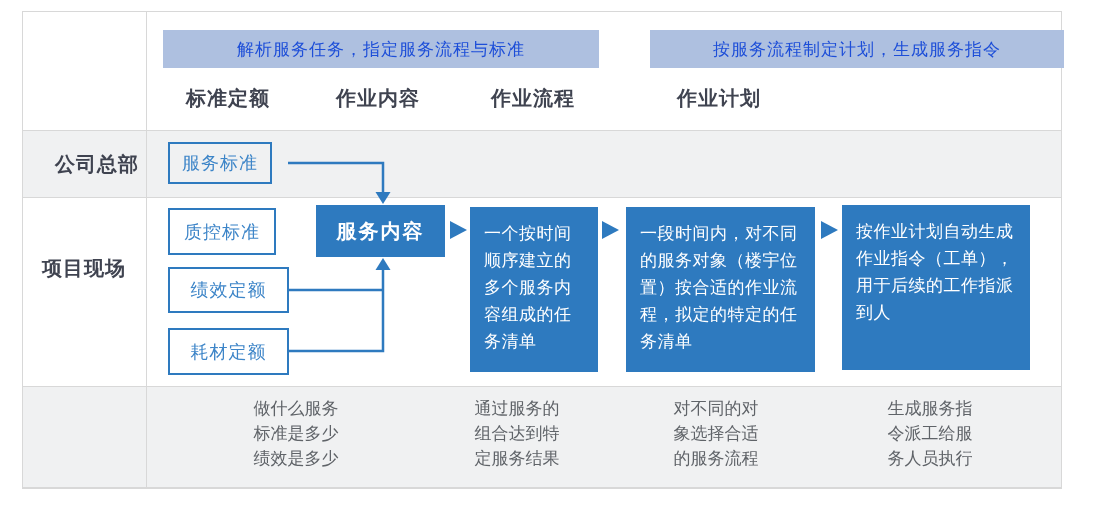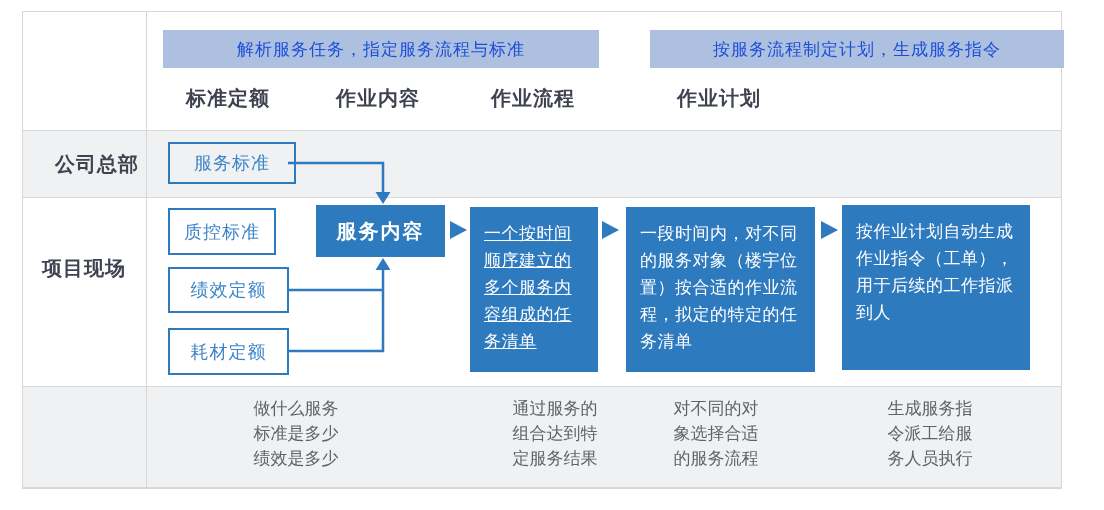--- a/index.html
+++ b/index.html
@@ -34,44 +34,44 @@
   .bar-2{left:626px;width:414px;margin-left:24px;}
   .col-header{
     position:absolute;top:85px;transform:translateX(-50%);
     font-size:20px;font-weight:bold;color:#3f4350;white-space:nowrap;letter-spacing:1px;
   }
   .obox{
     position:absolute;border:2.5px solid #2e7abf;box-sizing:border-box;background:transparent;
     display:flex;align-items:center;justify-content:center;
     color:#3d85c8;font-size:18px;font-weight:500;letter-spacing:1px;
   }
-  .obox-1{left:168px;top:142px;width:128px;height:42px;}
+  .obox-1{left:168px;top:142px;width:104px;height:42px;}
   .obox-2{left:168px;top:208px;width:108px;height:47px;}
   .obox-3{left:168px;top:267px;width:121px;height:46px;}
   .obox-4{left:168px;top:328px;width:121px;height:47px;text-align:center;}
   .sbox{
     position:absolute;background:#2e7abf;color:#ffffff;box-sizing:border-box;
   }
   .sbox-content{
     left:316px;top:205px;width:129px;height:52px;
     display:flex;align-items:center;justify-content:center;
     font-size:20px;font-weight:bold;letter-spacing:2px;text-align:center;
   }
   .bigbox{
     font-size:17px;line-height:27px;padding:13px 14px;white-space:pre-line;letter-spacing:0.5px;
   }
-  .bigbox-1{left:470px;top:207px;width:128px;height:165px;text-decoration:underline;}
+  .bigbox-1{left:470px;top:207px;width:128px;height:165px;}
   .bigbox-2{left:626px;top:207px;width:189px;height:165px;}
   .bigbox-3{left:842px;top:205px;width:188px;height:165px;}
   .footnote{
     position:absolute;top:396px;transform:translateX(-50%);
     color:#5f6368;font-size:17px;line-height:25px;text-align:center;white-space:pre-line;
   }
   .fn-1{left:296px;}
-  .fn-2{left:555px;}
+  .fn-2{left:517px;}
   .fn-3{left:716px;}
   .fn-4{left:930px;}
   .connector-layer{
     position:absolute;left:0;top:0;width:1104px;height:510px;pointer-events:none;
   }
 </style>
 </head>
 <body>
 
 <div class="canvas">

